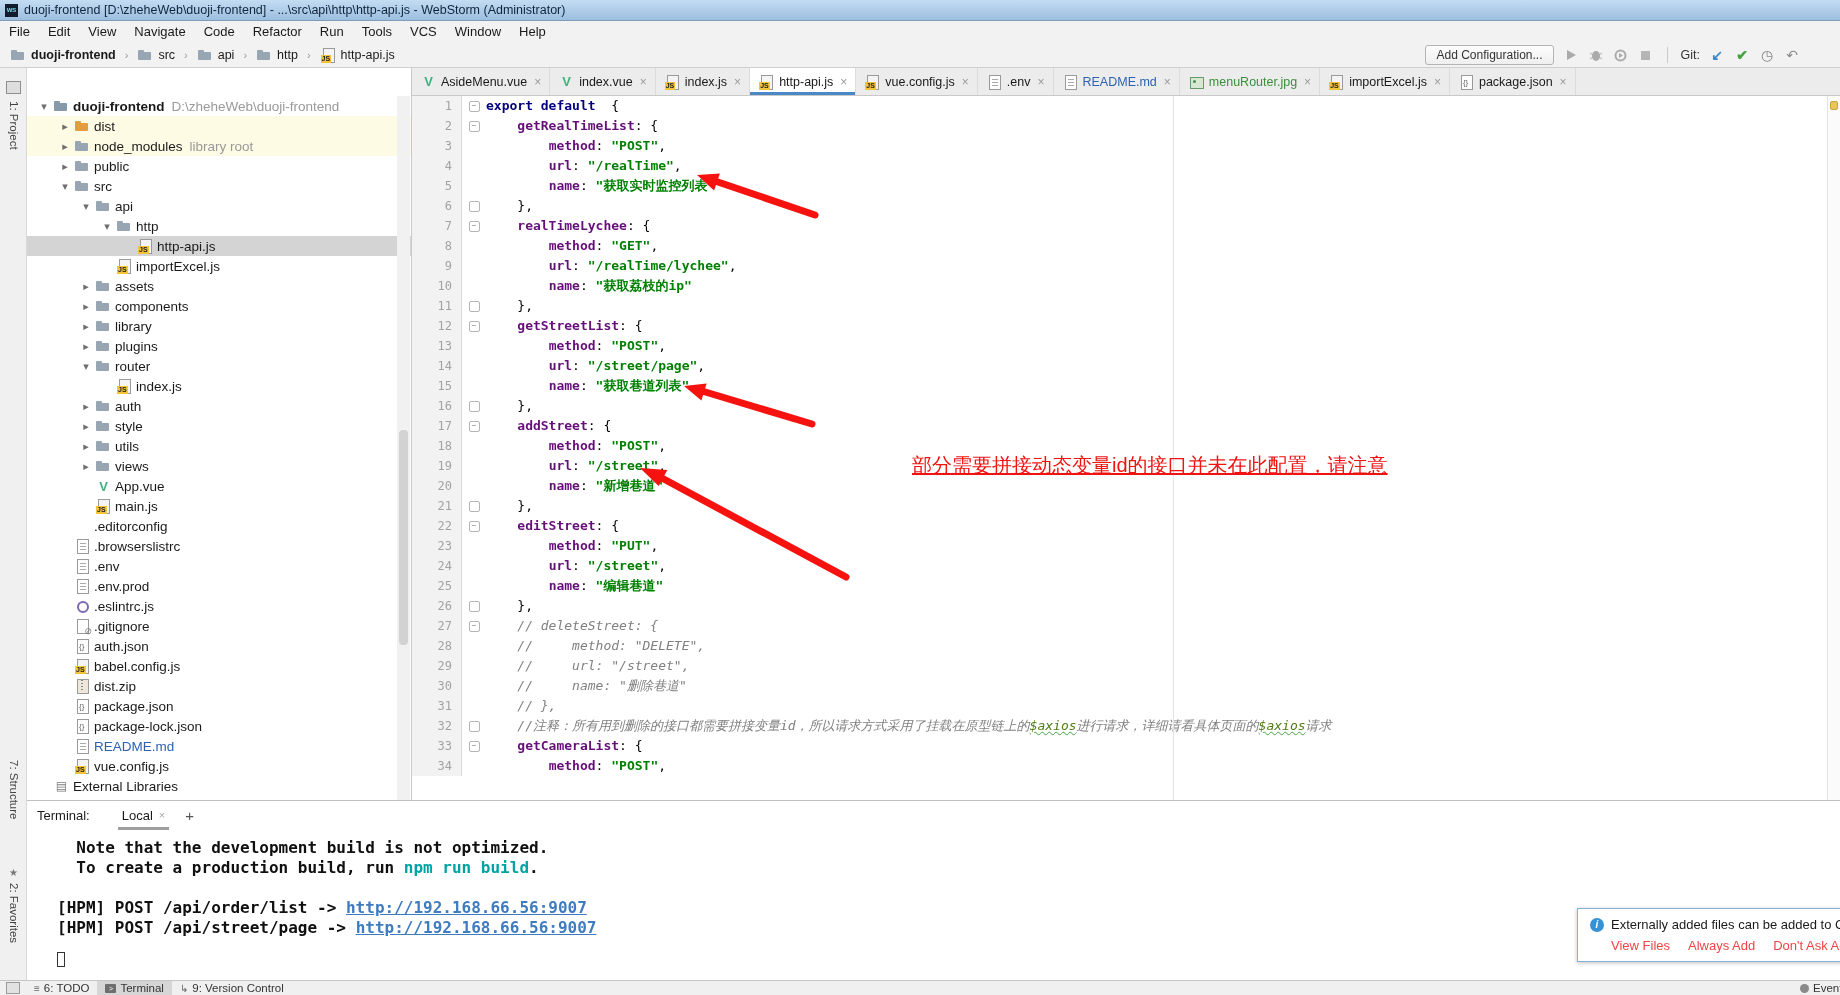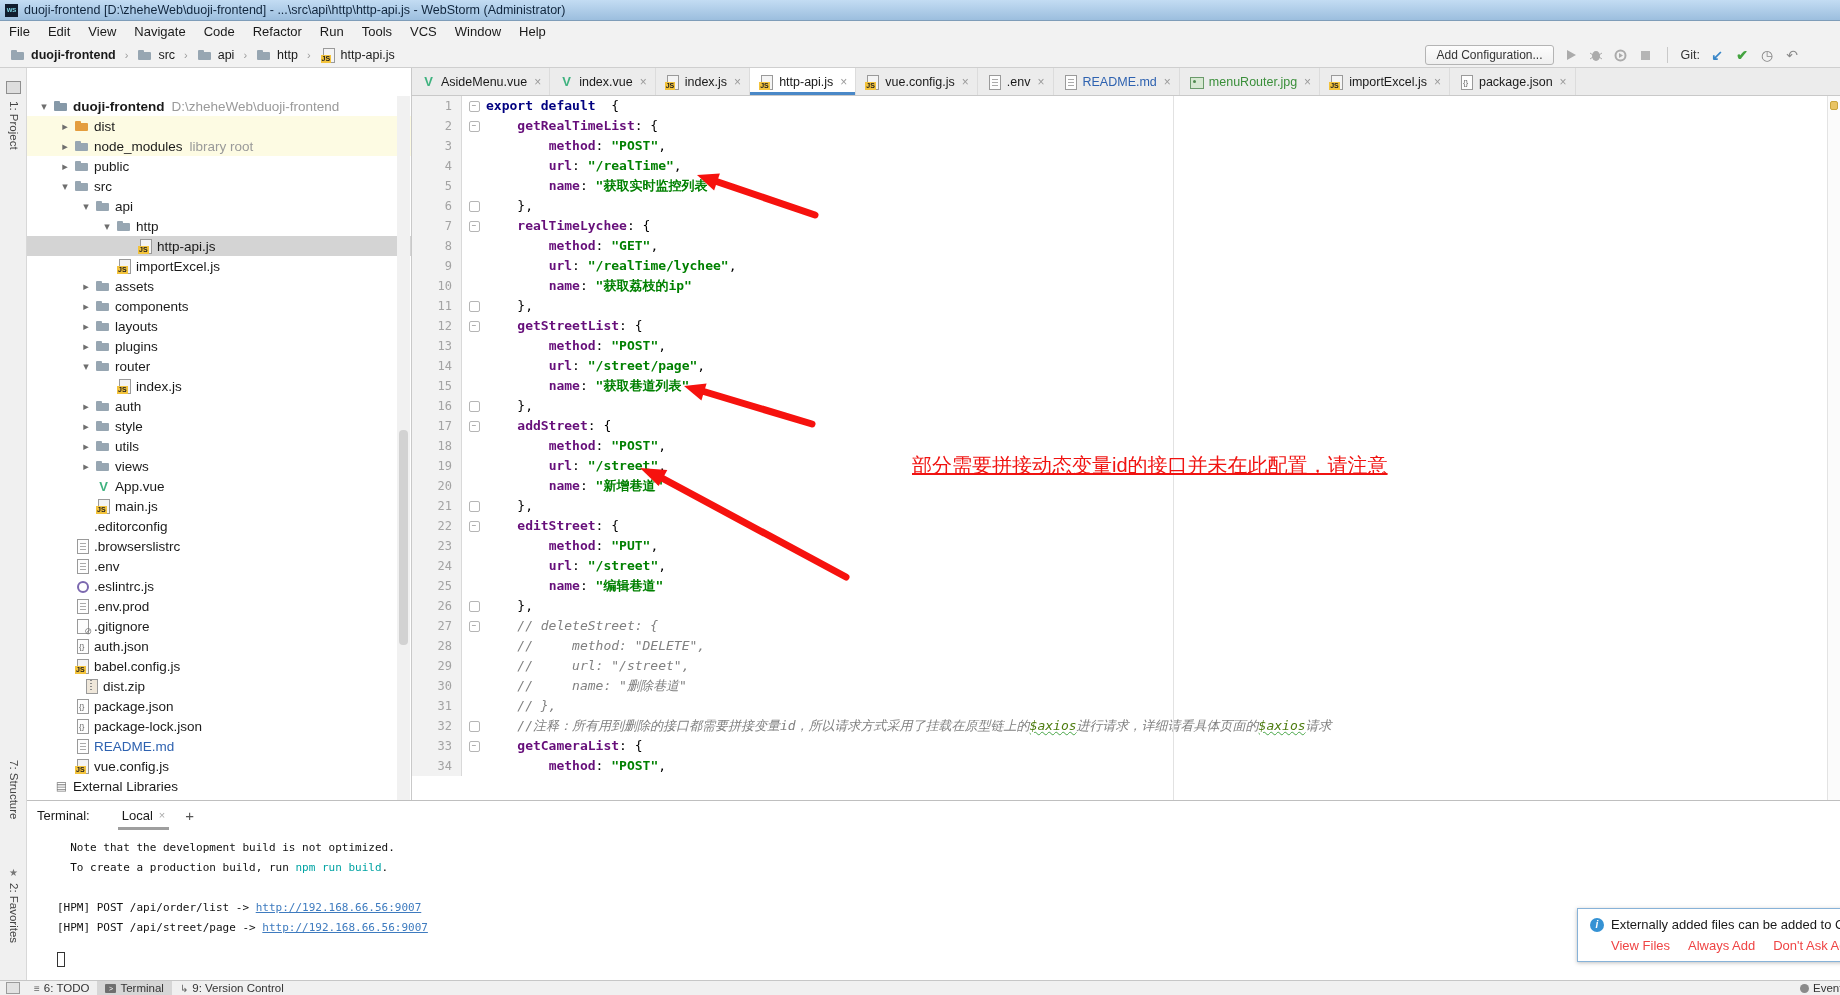--- a/index.html
+++ b/index.html
@@ -103,21 +103,21 @@
   #error-stripe{left:1827px;top:96px;width:13px;height:704px;background:#fbfbfb;border-left:1px solid #e3e3e3;}
   #stripe-mark{left:1830px;top:101px;width:8px;height:9px;background:#e9c463;border:1px solid #c9a53c;border-radius:2px;}
   #annotation{left:912px;top:452px;font-size:20px;white-space:nowrap;z-index:30;}
   #arrows{left:0;top:0;width:1840px;height:995px;pointer-events:none;z-index:29;}
   
   #terminal{left:27px;top:800px;width:1813px;height:180px;background:#fff;border-top:1px solid #bfbfbf;}
   #term-tabs{left:27px;top:800px;width:1813px;height:30px;display:flex;align-items:center;font-size:13px;padding-left:10px;}
   #term-tab-local{display:flex;align-items:center;gap:6px;margin-left:28px;padding:0 4px;height:30px;
                   box-shadow:inset 0 -3px 0 #9e9e9e;}
   #term-plus{margin-left:16px;color:#555;font-size:15px;}
-  #term-body{left:27px;top:838px;width:1510px;height:130px;font-family:"DejaVu Sans Mono",monospace;font-size:11px;}
+  #term-body{left:27px;top:838px;width:1510px;height:130px;font-family:"DejaVu Sans Mono",monospace;font-size:16px;font-weight:bold;}
   .tl{height:20px;line-height:20px;white-space:pre;padding-left:30px;}
   .tt-t{color:#101010;}
   .tt-cy{color:#00a3a3;}
   .tt-lk{color:#3e7bbf;text-decoration:underline;}
   #cursor{left:57px;top:952px;width:8px;height:15px;border:1px solid #333;}
   
   #notification{left:1577px;top:908px;width:280px;height:54px;background:#fff;border:1px solid #87b2d8;
                 box-shadow:0 1px 4px rgba(0,0,0,.25);z-index:40;padding:8px 0 0 12px;font-size:13px;overflow:hidden;}
   #notif-row1{display:flex;align-items:center;gap:7px;white-space:nowrap;}
   .info-ico{width:14px;height:14px;border-radius:50%;background:#3592d4;color:#fff;font-size:10px;font-weight:bold;
@@ -305,21 +305,21 @@
         <span class="tlabel">assets</span>
       </div>
       <div class="trow" style="padding-left: 50px;">
         <span class="chev">▸</span>
         <span class="ic ic-folder"></span>
         <span class="tlabel">components</span>
       </div>
       <div class="trow" style="padding-left: 50px;">
         <span class="chev">▸</span>
         <span class="ic ic-folder"></span>
-        <span class="tlabel">layouts</span>
+        <span class="tlabel">library</span>
       </div>
       <div class="trow" style="padding-left: 50px;">
         <span class="chev">▸</span>
         <span class="ic ic-folder"></span>
         <span class="tlabel">plugins</span>
       </div>
       <div class="trow" style="padding-left: 50px;">
         <span class="chev">▾</span>
         <span class="ic ic-folder"></span>
         <span class="tlabel">router</span>
@@ -369,44 +369,44 @@
         <span class="ic ic-page"></span>
         <span class="tlabel">.browserslistrc</span>
       </div>
       <div class="trow" style="padding-left: 29px;">
         <span class="chev"></span>
         <span class="ic ic-page"></span>
         <span class="tlabel">.env</span>
       </div>
       <div class="trow" style="padding-left: 29px;">
         <span class="chev"></span>
+        <span class="ic ic-page"></span>
+        <span class="tlabel">.env.prod</span>
+      </div>
+      <div class="trow" style="padding-left: 29px;">
+        <span class="chev"></span>
         <span class="ic ic-eslint"></span>
         <span class="tlabel">.eslintrc.js</span>
       </div>
       <div class="trow" style="padding-left: 29px;">
         <span class="chev"></span>
-        <span class="ic ic-page"></span>
-        <span class="tlabel">.env.prod</span>
-      </div>
-      <div class="trow" style="padding-left: 29px;">
-        <span class="chev"></span>
         <span class="ic ic-git"></span>
         <span class="tlabel">.gitignore</span>
       </div>
       <div class="trow" style="padding-left: 29px;">
         <span class="chev"></span>
         <span class="ic ic-json"></span>
         <span class="tlabel">auth.json</span>
       </div>
       <div class="trow" style="padding-left: 29px;">
         <span class="chev"></span>
         <span class="ic ic-js"></span>
         <span class="tlabel">babel.config.js</span>
       </div>
-      <div class="trow" style="padding-left: 38px;">
+      <div class="trow" style="padding-left: 29px;">
         <span class="chev"></span>
         <span class="ic ic-zip"></span>
         <span class="tlabel">dist.zip</span>
       </div>
       <div class="trow" style="padding-left: 29px;">
         <span class="chev"></span>
         <span class="ic ic-json"></span>
         <span class="tlabel">package.json</span>
       </div>
       <div class="trow" style="padding-left: 29px;">

